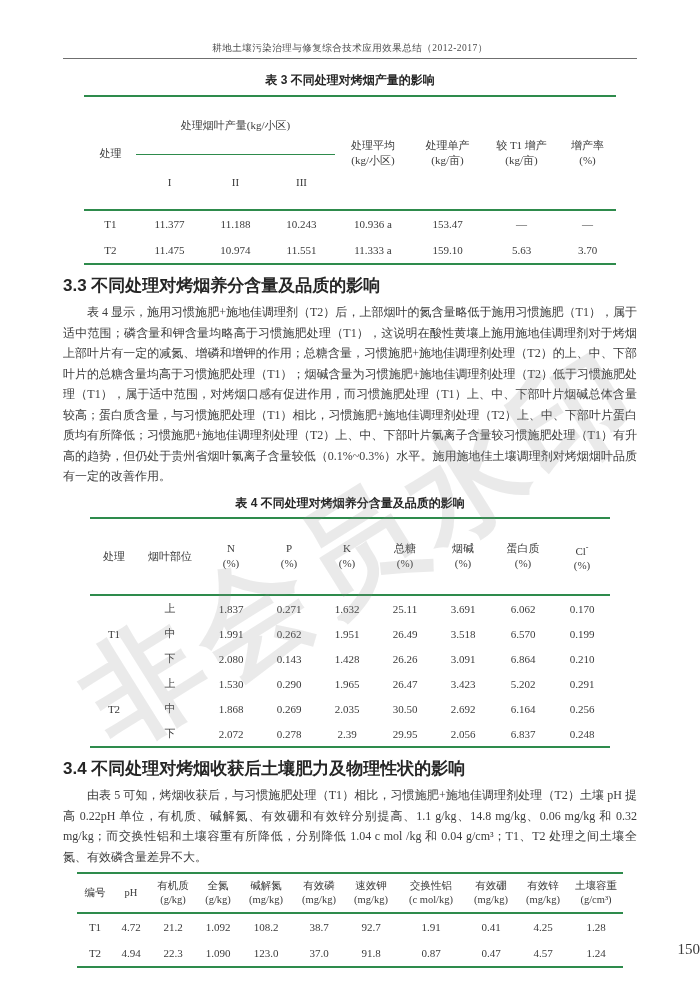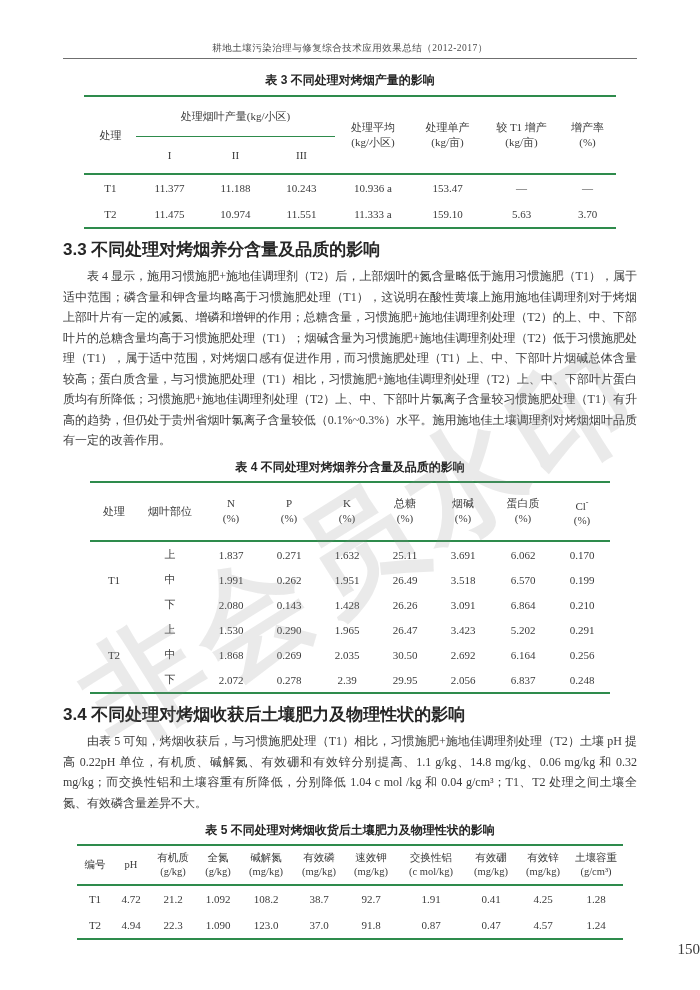--- a/index.html
+++ b/index.html
@@ -13,21 +13,21 @@
     color:#4a4a4a; padding-bottom:3px; border-bottom:1px solid #6f6f6f; letter-spacing:.5px; }
 
   .tbl-title{ text-align:center; font-family:"Liberation Sans","DejaVu Sans",sans-serif;
     font-weight:700; font-size:12px; color:var(--ink-dark); }
   .tt3{ margin-top:13px; } .tt4{ margin-top:8px;text-align:center; } .tt5{ margin-top:9px; }
 
   table.t{ border-collapse:collapse; table-layout:fixed;
     border-top:2px solid var(--green); border-bottom:2px solid var(--green);
     font-size:11px; color:var(--ink); }
   .t th,.t td{ font-weight:normal; text-align:center; vertical-align:middle; overflow:hidden; }
-  .t th{ padding:12px 1px; } .t td{ padding:6px 1px; }
+  .t th{ padding:21px 1px; } .t td{ padding:6px 1px; }
   .hl{ line-height:15px; }
   .hb{ border-bottom:2px solid var(--green); }
   .gb{ border-bottom:1px solid var(--green); }
 
   .t3{ width:505px; margin:6px auto 0; }
   .t3 td{ padding:7px 1px; }
   .t4{ width:520px; margin:5px auto 0; }
   .t4 td{ padding:5px 1px; }
   .t5{ width:534px; margin:5px auto 0; font-size:10.5px; }
   .t5 th{ padding:5px 1px; font-size:10.5px; }
@@ -235,21 +235,20 @@
           <td>2.056</td>
           <td>6.837</td>
           <td>0.248</td>
         </tr>
       </tbody>
     </table>
 
     <div class="sec-heading">3.4 不同处理对烤烟收获后土壤肥力及物理性状的影响</div>
     <div class="para">由表 5 可知，烤烟收获后，与习惯施肥处理（T1）相比，习惯施肥+施地佳调理剂处理（T2）土壤 pH 提高 0.22pH 单位，有机质、碱解氮、有效硼和有效锌分别提高、1.1 g/kg、14.8 mg/kg、0.06 mg/kg 和 0.32 mg/kg；而交换性铝和土壤容重有所降低，分别降低 1.04 c mol /kg 和 0.04 g/cm³；T1、T2 处理之间土壤全氮、有效磷含量差异不大。</div>
 
-    <div class="tbl-title tt5">表 5 不同处理对烤烟收货后土壤肥力及物理性状的影响</div>
 
     <table class="t t5">
       <colgroup>
         <col style="width:36px">
           <col style="width:36px">
           <col style="width:48px">
           <col style="width:42px">
         <col style="width:54px">
           <col style="width:52px">
           <col style="width:52px">

